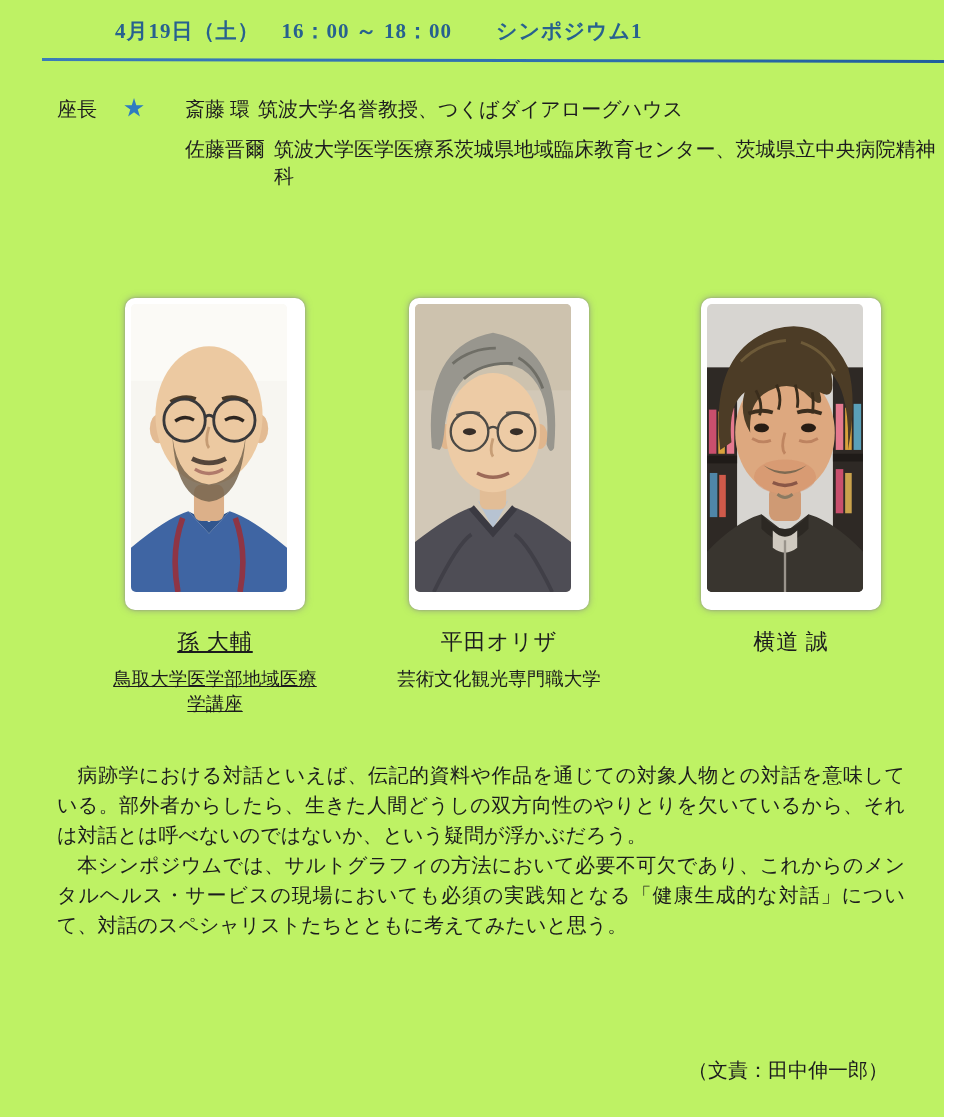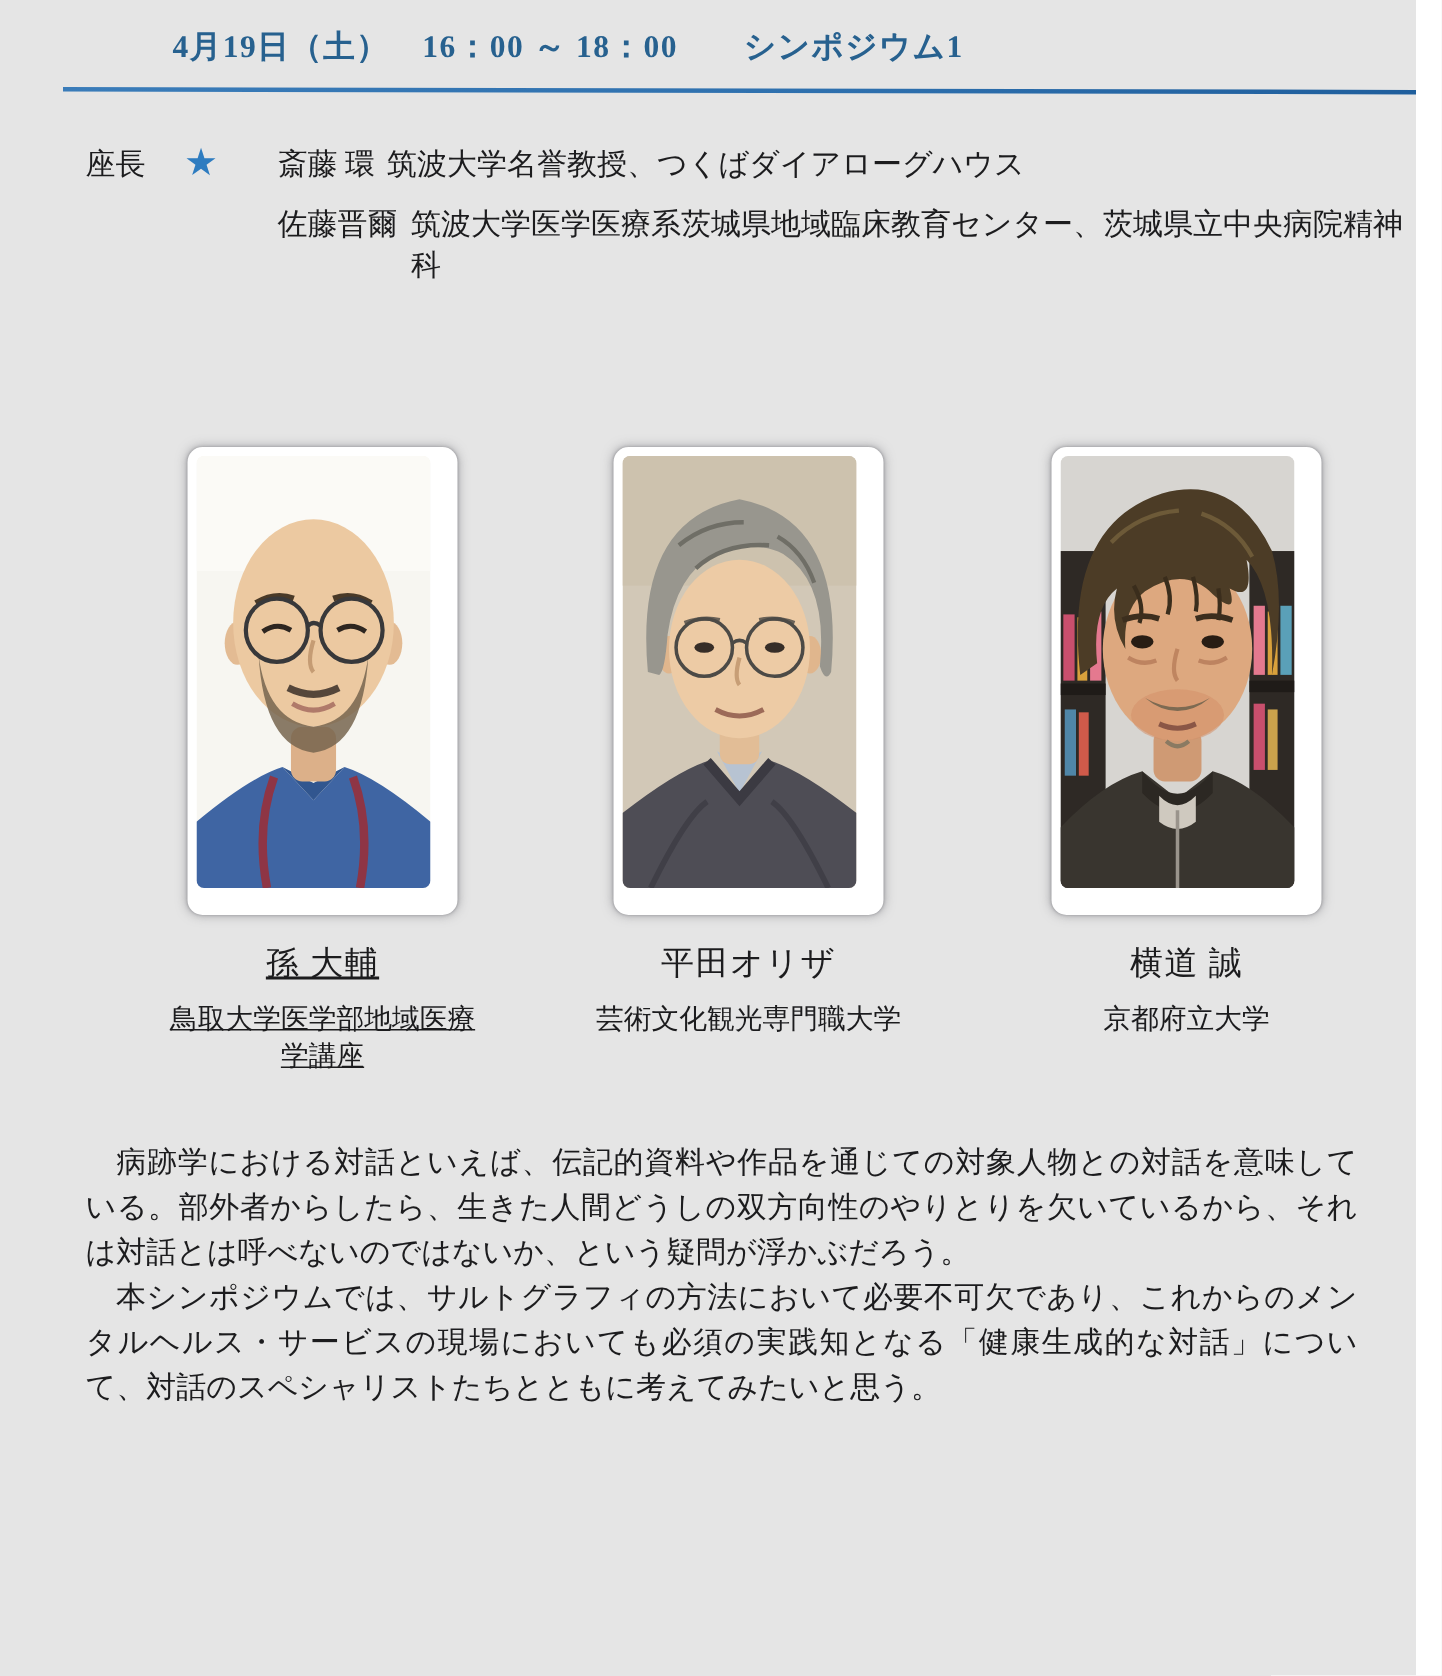--- a/index.html
+++ b/index.html
@@ -1,19 +1,19 @@
 <!DOCTYPE html>
 <html lang="ja"><head>
 <meta charset="utf-8">
 <style>
   html,body{margin:0;padding:0;background:#ffffff;}
   .page{
     position:relative;
     width:944px;height:1117px;
-    background:#e5e5e5;
+    background:#bef264;
     font-family:"Liberation Serif","DejaVu Serif",serif;
     color:#1c1c1e;
     overflow:hidden;
   }
   
   .session-header{
     position:absolute;left:115px;top:17px;
     font-size:21px;letter-spacing:1px;
     color:#27618f;font-weight:bold;
     white-space:pre;
@@ -207,21 +207,21 @@
         <path d="M98 142 q10 4 20 -2" stroke="#bd8360" stroke-width="3" fill="none"></path>
 
         <path d="M83 134 q-5 16 0 22" stroke="#bf8560" stroke-width="3" fill="none"></path>
 
         <path d="M60 168 q23 13 46 0 q-11 9 -23 9 q-12 0 -23 -9 Z" fill="#7d6a52"></path>
         <path d="M70 186 q13 6 26 0" stroke="#8a5646" stroke-width="3.5" fill="none"></path>
         <path d="M75 198 q8 7 16 0" stroke="#8a7a62" stroke-width="3" fill="none"></path>
       </svg>
     </div>
     <div class="speaker-name">横道 誠</div>
-    <div class="speaker-aff">京都府立大学</div>
   </div>
 
   <div class="abstract">
     <p>　病跡学における対話といえば、伝記的資料や作品を通じての対象人物との対話を意味している。部外者からしたら、生きた人間どうしの双方向性のやりとりを欠いているから、それは対話とは呼べないのではないか、という疑問が浮かぶだろう。</p>
     <p>　本シンポジウムでは、サルトグラフィの方法において必要不可欠であり、これからのメンタルヘルス・サービスの現場においても必須の実践知となる「健康生成的な対話」について、対話のスペシャリストたちとともに考えてみたいと思う。</p>
   </div>
+  <div class="attribution">（文責：田中伸一郎）</div>
 
 </div>
 
 </body></html>

